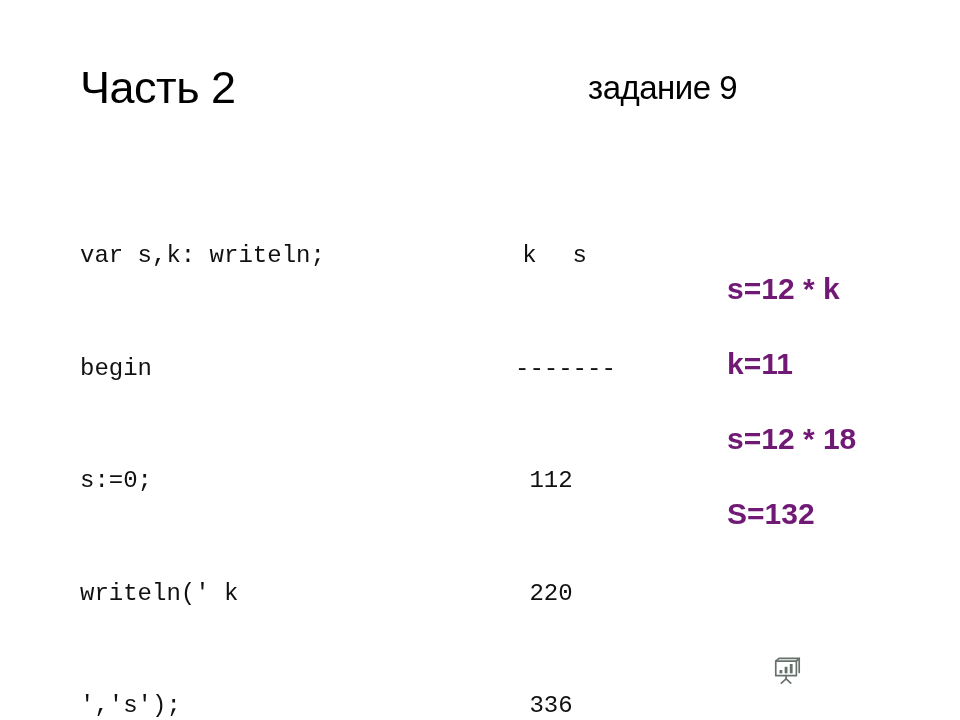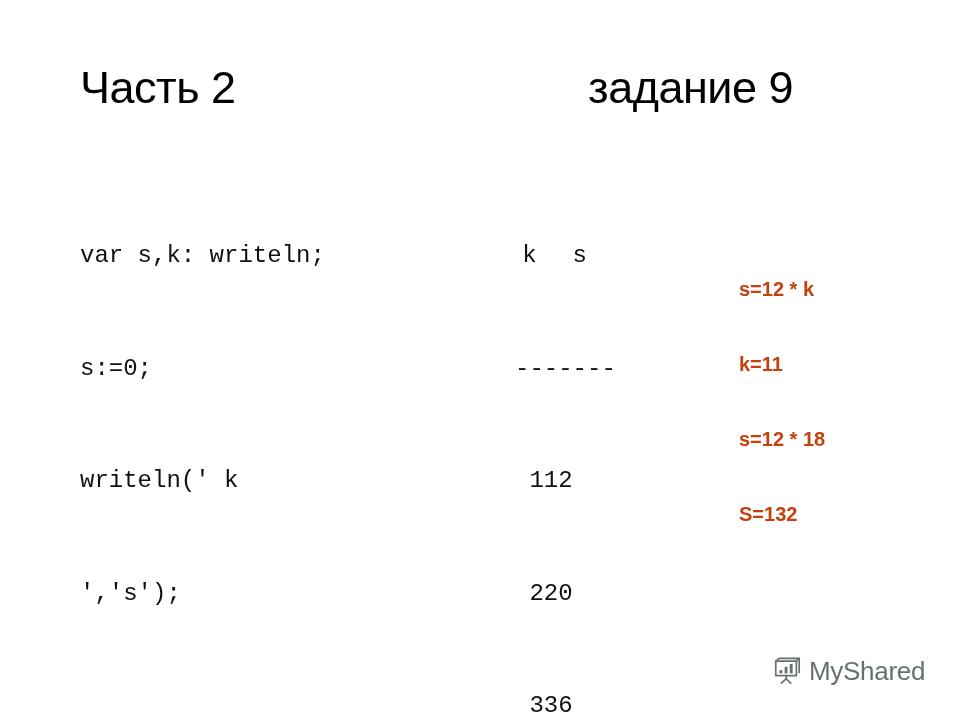--- a/index.html
+++ b/index.html
@@ -38,21 +38,21 @@
     font-size: 45px;
     font-weight: 400;
     line-height: 60px;
     letter-spacing: -0.5px;
     white-space: pre;
   }
   .heading-right {
     position: absolute;
     left: 588px;
     top: 0;
-    font-size: 45px;
+    font-size: 33px;
     font-weight: 400;
     line-height: 60px;
     letter-spacing: -0.5px;
     white-space: pre;
   }
 
   
   .code-block {
     position: absolute;
     left: 80px;
@@ -115,25 +115,25 @@
 
   
   .annotations {
     position: absolute;
     left: 723px;
     top: 162px;
     width: 220px;
   }
   .annotation {
     position: absolute;
-    left: 16px;
+    left: 4px;
     font-family: "Liberation Sans", sans-serif;
-    font-size: 20px;
+    font-size: 30px;
     font-weight: bold;
-    color: #c2410c;
+    color: #701a75;
     white-space: pre;
     line-height: 28px;
   }
   .ann-0 { top: 113px; }
   .ann-1 { top: 188px; }
   .ann-2 { top: 263px; }
   .ann-3 { top: 338px; }
 
   
   .watermark {
@@ -165,20 +165,21 @@
 
 <div class="slide">
 
   <div class="heading">
     <div class="heading-left">Часть 2</div>
     <div class="heading-right">задание 9</div>
   </div>
 
   <div class="code-block">
     <div class="code-line">var s,k: writeln;</div>
+    <div class="code-line">begin</div>
     <div class="code-line">s:=0;</div>
     <div class="code-line">writeln(' k</div>
     <div class="code-line">','s');</div>
     
     
     
     
     
     
     
@@ -219,16 +220,15 @@
           <path d="M15 24.5 L10 29"></path>
           <path d="M15 24.5 L20 29"></path>
         </g>
         <g fill="#5b665f">
           <rect x="8" y="15" width="3" height="3.5"></rect>
           <rect x="13.5" y="11.5" width="3" height="7"></rect>
           <rect x="19" y="8.5" width="3" height="10"></rect>
         </g>
       </svg>
     </span>
-    <span class="watermark-text">MyShared</span>
   </div>
 
 </div>
 
 </body></html>

